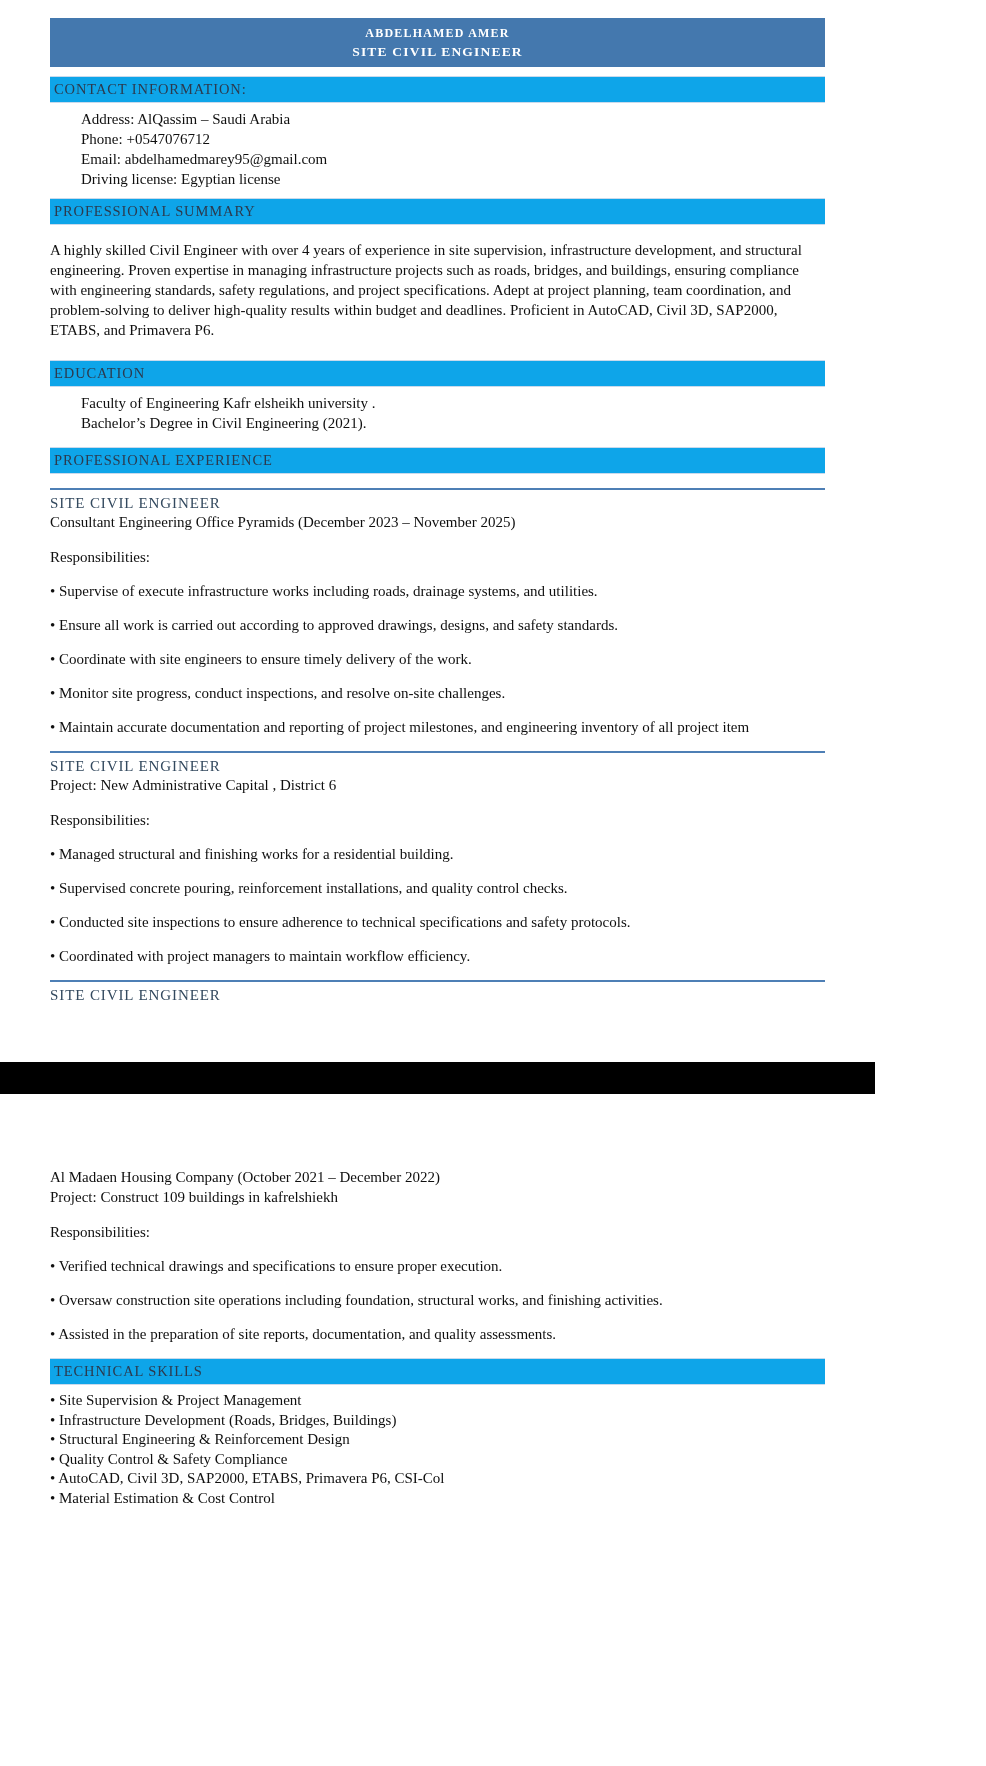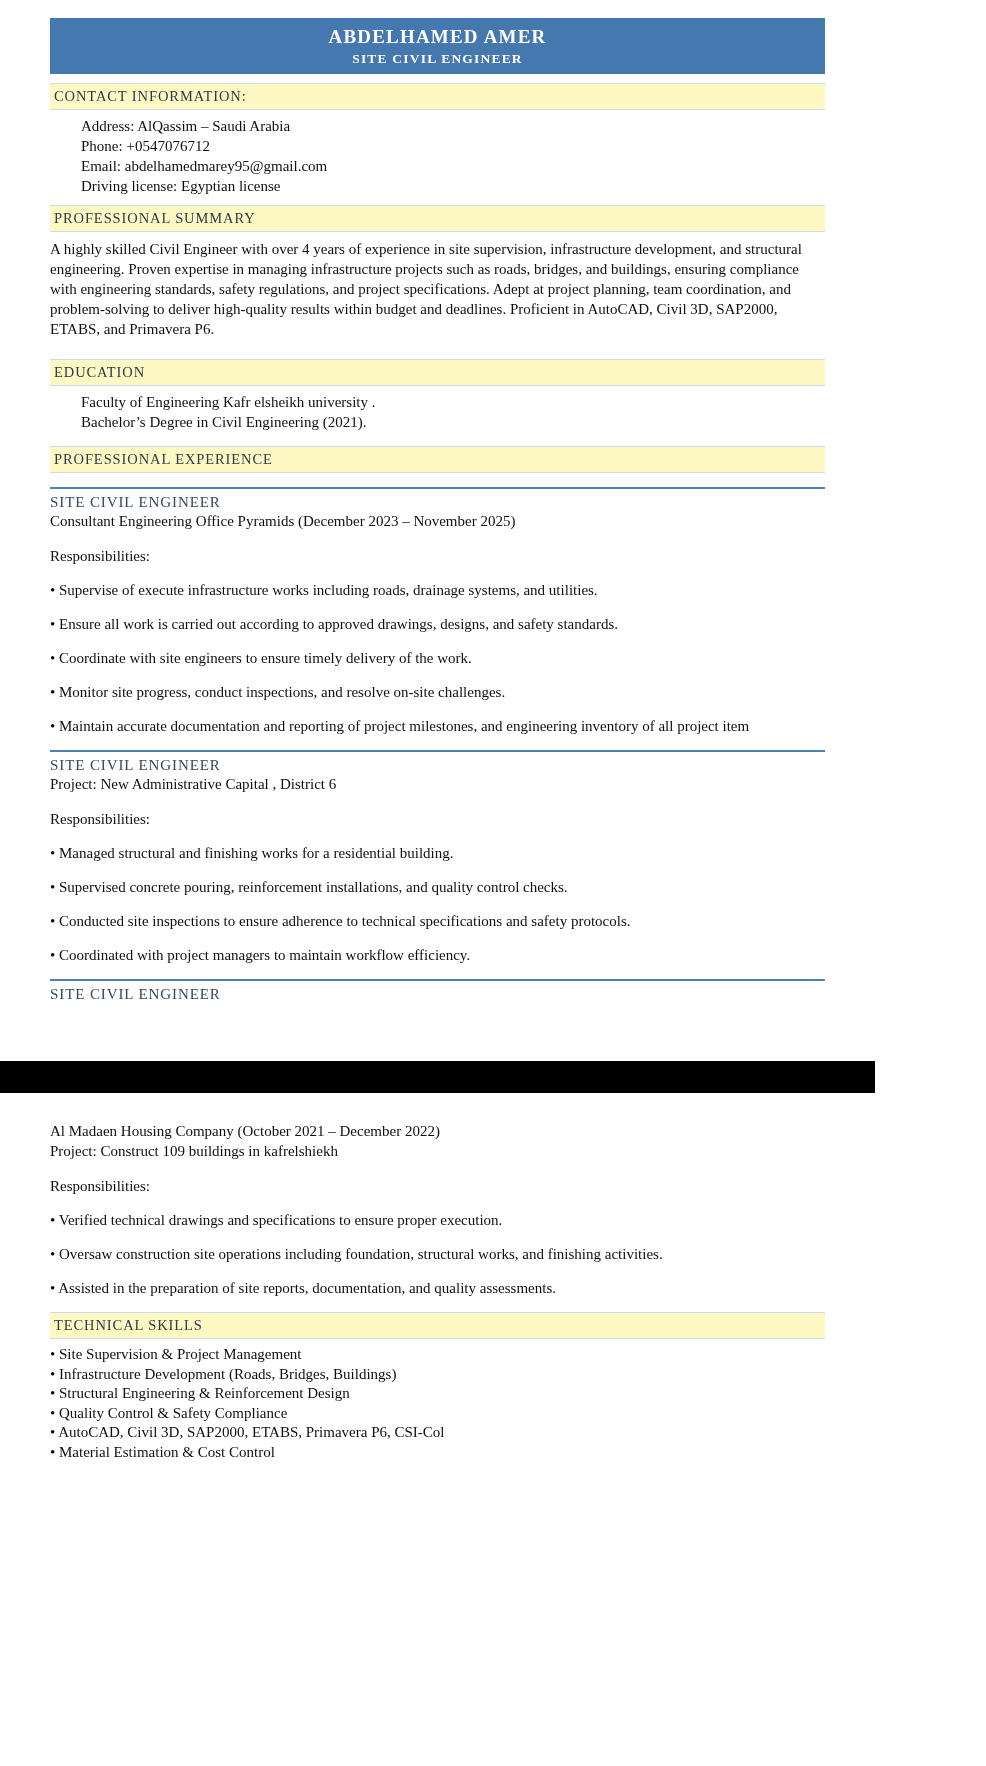--- a/index.html
+++ b/index.html
@@ -8,49 +8,49 @@
     width: 986px;
     min-height: 1766px;
     background: #ffffff;
     font-family: "Liberation Serif", "DejaVu Serif", serif;
     color: #0f0f0f;
     font-size: 15px;
   }
   .page { width: 875px; background: #ffffff; }
   .content { padding: 0 50px; }
   .content.first { padding-top: 18px; }
-  .content.second { padding-top: 28px; }
+  .content.second { padding-top: 73px; }
 
   .title-banner {
     background: #4478ae;
     color: #ffffff;
     text-align: center;
     padding: 8px 4px 7px 4px;
   }
-  .title-banner .name { font-size: 19px; font-weight: bold; letter-spacing: 1.2px; }
+  .title-banner .name { font-size: 12px; font-weight: bold; letter-spacing: 1.2px; }
   .title-banner .role { font-size: 13.5px; font-weight: bold; letter-spacing: 1.2px; margin-top: 3px; }
 
   h2.section-bar {
     margin: 9px 0 0 0;
-    background: #fef9c3;
+    background: #0ea5e9;
     border-top: 1px solid #c9daec;
     border-bottom: 1px solid #c9daec;
     color: #2c3a4e;
     font-size: 14.5px;
     font-weight: normal;
     letter-spacing: 0.9px;
     padding: 4px 2px 4px 4px;
   }
   .mt-md { margin-top: 14px !important; }
   .mt-lg { margin-top: 20px !important; }
 
   p { margin: 0; }
   .lines { margin-top: 6px; margin-left: 31px; }
   .lines p { line-height: 20px; }
-  .para { margin-top: 7px; line-height: 20px; }
+  .para { margin-top: 15px; line-height: 20px; }
 
   .job-title {
     margin: 14px 0 0 0;
     border-top: 2px solid #4e7fb5;
     padding-top: 5px;
     color: #33495e;
     font-size: 15px;
     font-weight: normal;
     letter-spacing: 0.9px;
   }

